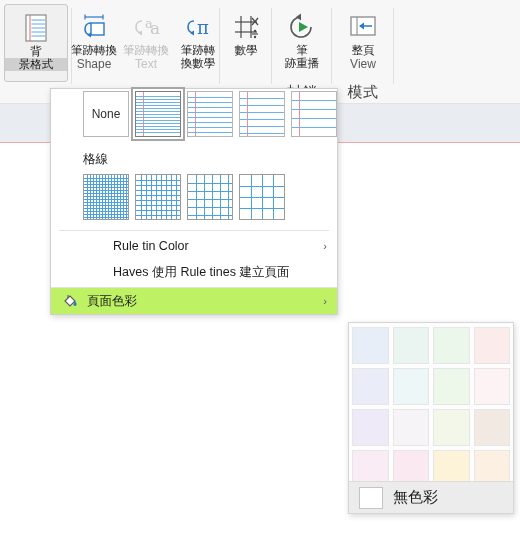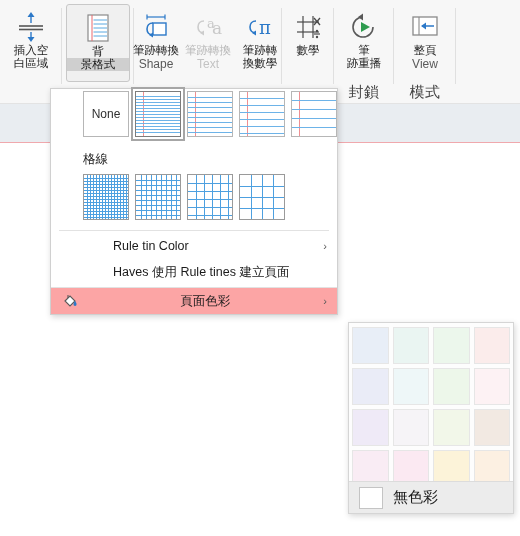--- a/index.html
+++ b/index.html
@@ -95,21 +95,21 @@
   .menu-sep { height: 1px; background: #e2e2e2; margin: 4px 8px 2px 8px; }
 
   .mrow {
     display: flex; align-items: center; height: 26px; padding: 0 10px 0 10px;
     font-size: 12.5px; color: #1b1b1b; position: relative; box-sizing: border-box;
   }
   .mrow .mico { width: 18px; margin-right: 8px; display: flex; align-items: center; justify-content: center; }
   .mrow .mtxt { flex: 1; white-space: nowrap; }
   .mrow .arrow { font-size: 11px; color: #5a5a5a; }
   .mrow.indent .mtxt { padding-left: 26px; }
-  .mrow.hl { background: #fca5a5; text-align: center; }
+  .mrow.hl { background: #bef264; }
 
   
   .palette {
     position: absolute; left: 348px; top: 322px; width: 166px; height: 192px;
     background: #fdfdfd; border: 1px solid #d5d5d5;
     box-shadow: 1px 2px 6px rgba(0,0,0,.16); box-sizing: border-box;
     padding: 4px 3px 0 3px;
   }
   .pal-grid { display: grid; grid-template-columns: repeat(4, 1fr); gap: 4px; }
   .sw { height: 37px; border: 1px solid #e6e6e6; box-sizing: border-box; }
@@ -122,39 +122,20 @@
   .pal-foot .notxt { font-size: 15px; color: #1b1b1b; }
 </style>
 </head>
 <body>
 
 <div id="root">
 
   <div class="ribbon">
     <div class="rb-groups">
 
-      <div class="rb-group sep" style="width:62px">
-        <div class="rb-items">
-          <div class="rb-btn">
-            <div class="ico">
-              <svg width="30" height="32" viewBox="0 0 30 32">
-                <line x1="15" y1="3" x2="15" y2="12" stroke="#2b78c8" stroke-width="1.4"></line>
-                <polygon points="15,1 11.5,6 18.5,6" fill="#2b78c8"></polygon>
-                <line x1="3" y1="15" x2="27" y2="15" stroke="#555" stroke-width="1.6"></line>
-                <line x1="3" y1="18.5" x2="27" y2="18.5" stroke="#555" stroke-width="1.6"></line>
-                <line x1="15" y1="21" x2="15" y2="29" stroke="#2b78c8" stroke-width="1.4"></line>
-                <polygon points="15,31 11.5,26 18.5,26" fill="#2b78c8"></polygon>
-              </svg>
-            </div>
-            <div class="lbl">插入空</div>
-            <div class="lbl2">白區域</div>
-          </div>
-        </div>
-        <div class="rb-grouplabel"></div>
-      </div>
 
       <div class="rb-group sep" style="width:72px">
         <div class="rb-items" style="align-items:center">
           <div class="rb-btn active">
             <div class="ico">
               <svg width="28" height="30" viewBox="0 0 28 30">
                 <rect x="4" y="2" width="20" height="26" fill="#fff" stroke="#8a8a8a" stroke-width="1.2"></rect>
                 <line x1="8" y1="2" x2="8" y2="28" stroke="#e8686e" stroke-width="1"></line>
                 <line x1="9.5" y1="7" x2="23" y2="7" stroke="#5aa8e0" stroke-width="1"></line>
                 <line x1="9.5" y1="11" x2="23" y2="11" stroke="#5aa8e0" stroke-width="1"></line>

